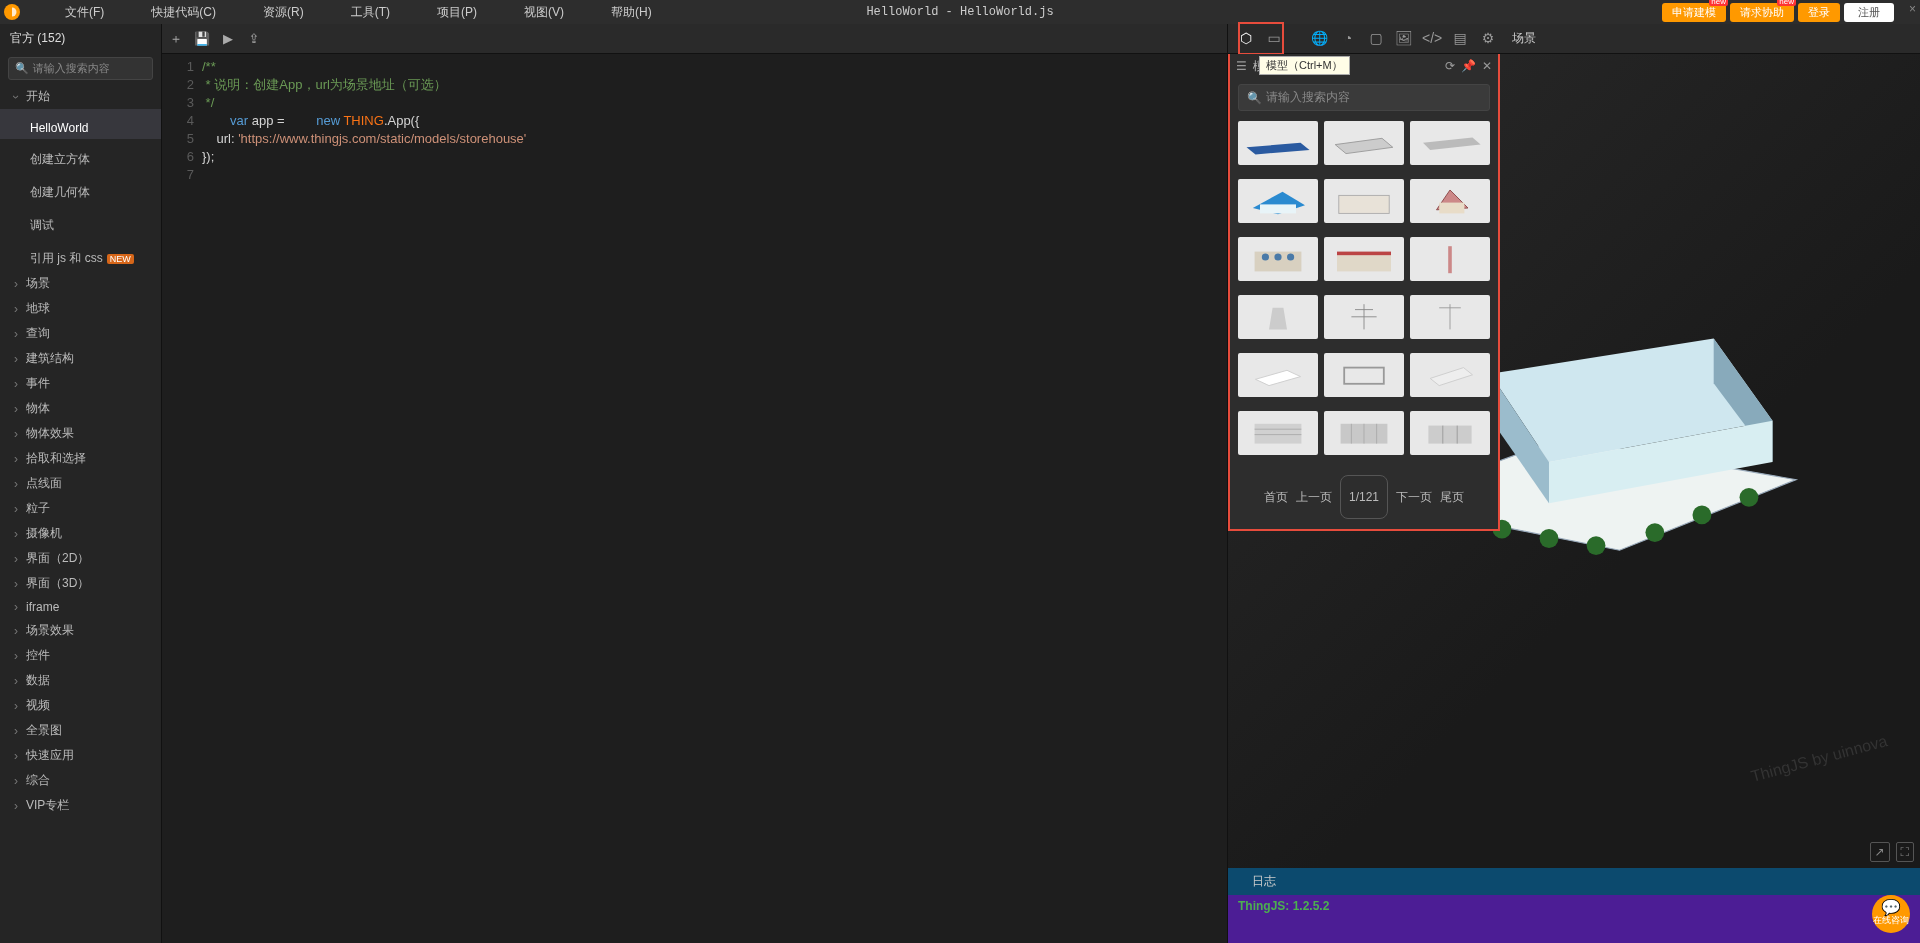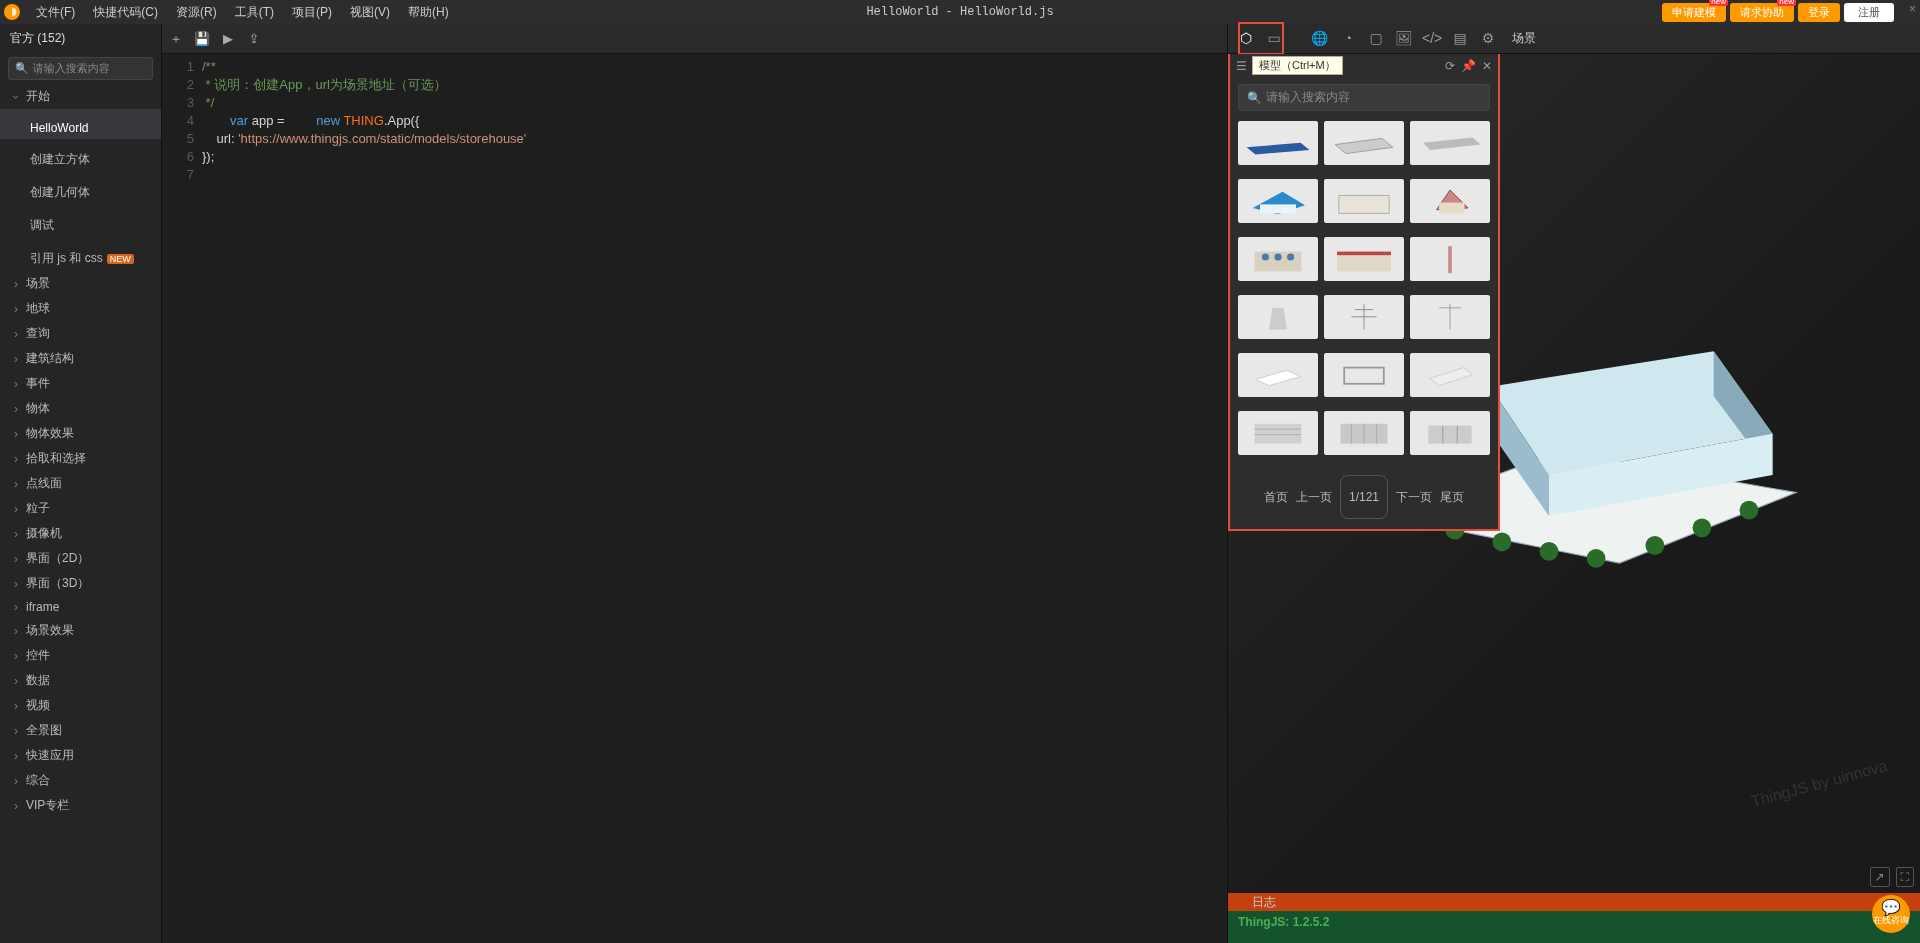--- a/index.html
+++ b/index.html
@@ -1,20 +1,20 @@
 <!DOCTYPE html>
 <html><head>
 <meta charset="utf-8">
 <style>
 *{box-sizing:border-box;margin:0;padding:0;font-family:"Microsoft YaHei",Arial,sans-serif;}
 html,body{width:100%;height:100%;overflow:hidden;background:#1e1e1e;color:#ccc;font-size:12px;}
 .app{display:flex;flex-direction:column;height:100vh;}
 .menubar{display:flex;align-items:center;background:#2d2d2d;height:24px;padding:0 4px;gap:2px;position:relative;}
 .logo{width:16px;height:16px;border-radius:50%;background:#f90;display:flex;align-items:center;justify-content:center;margin-right:6px;}
-.menu-item{padding:2px 8px;color:#ccc;cursor:pointer;}
+.menu-item{padding:2px 8px;color:#ccc;cursor:pointer;margin-left:29px;}
 .title-center{position:absolute;left:50%;transform:translateX(-50%);color:#ccc;font-size:12px;font-family:Liberation Mono, monospace;}
 .topright-btns{position:absolute;right:26px;display:flex;gap:4px;align-items:center;}
 .btn-orange{background:#f90;color:#fff;padding:2px 10px;border-radius:3px;font-size:11px;cursor:pointer;position:relative;}
 .btn-white{background:#fff;color:#555;padding:2px 14px;border-radius:3px;font-size:11px;cursor:pointer;}
 .badge-new{position:absolute;top:-6px;right:-2px;font-size:8px;background:#f33;color:#fff;padding:0 2px;border-radius:2px;}
 .win-close{position:absolute;right:4px;top:2px;color:#888;font-size:12px;cursor:pointer;}
 
 .body{display:flex;flex:1;min-height:0;}
 .sidebar{width:162px;background:#252525;display:flex;flex-direction:column;border-right:1px solid #111;}
 .sb-top{padding:6px 10px;color:#ddd;font-size:12px;display:flex;justify-content:space-between;}
@@ -49,28 +49,28 @@
 .scene-label{color:#ccc;margin-left:6px;}
 .canvas{flex:1;background:linear-gradient(135deg,#2a2a2a 0%,#1a1a1a 60%);position:relative;overflow:hidden;display:flex;align-items:center;justify-content:center;}
 .building{width:68%;height:55%;position:relative;transform:translate(10px,-40px);}
 .building svg{width:100%;height:100%;}
 .watermark{position:absolute;font-size:22px;color:#333;transform:rotate(-15deg);}
 .wm1{top:60px;left:40px;}
 .wm2{top:360px;left:60px;}
 .wm3{bottom:100px;right:30px;font-size:16px;}
 .canvas-corner{position:absolute;right:6px;bottom:6px;display:flex;gap:6px;color:#888;}
 .canvas-corner span{border:1px solid #555;padding:2px 4px;border-radius:2px;cursor:pointer;}
-.log-header{background:#c2410c;height:18px;display:flex;align-items:center;padding-left:24px;color:#ccc;}
-.log-body{background:#14532d;padding:4px 10px;color:#4caf50;font-size:12px;font-weight:bold;height:32px;}
+.log-header{background:#0c4a6e;height:27px;display:flex;align-items:center;padding-left:24px;color:#ccc;}
+.log-body{background:#4c1d95;padding:4px 10px;color:#4caf50;font-size:12px;font-weight:bold;height:48px;}
 
 .panel{position:absolute;left:0;top:-2px;width:272px;height:479px;background:#2d2d2d;border:2px solid #e74c3c;display:flex;flex-direction:column;z-index:10;}
 .panel-head{display:flex;align-items:center;height:24px;background:#2d2d2d;padding:0 6px;gap:6px;color:#bbb;}
 .panel-head .spacer{flex:1;}
 .panel-head .hic{cursor:pointer;font-size:12px;color:#999;}
-.tooltip{position:absolute;left:22px;top:2px;background:#fffde7;color:#333;border:1px solid #aaa;padding:1px 6px;font-size:11px;}
+.tooltip{position:absolute;left:29px;top:2px;background:#fffde7;color:#333;border:1px solid #aaa;padding:1px 6px;font-size:11px;}
 .panel-search{margin:6px 8px;background:#3a3a3a;border:1px solid #444;border-radius:3px;padding:4px 8px;color:#888;font-size:12px;display:flex;align-items:center;gap:4px;}
 .grid{flex:1;padding:4px 8px;display:grid;grid-template-columns:repeat(3,1fr);gap:6px;overflow:auto;}
 .thumb{background:#e8e8e8;border-radius:2px;height:44px;display:flex;align-items:center;justify-content:center;overflow:hidden;}
 .thumb svg{width:90%;height:90%;}
 .pager{display:flex;align-items:center;justify-content:center;gap:8px;padding:8px 0 10px 0;color:#bbb;font-size:12px;}
 .pager span{cursor:pointer;}
 .pager .pagenum{border:1px solid #555;padding:14px 8px;border-radius:8px;}
 
 .fab{position:absolute;right:10px;bottom:10px;width:38px;height:38px;border-radius:50%;background:#f90;color:#fff;display:flex;align-items:center;justify-content:center;font-size:11px;flex-direction:column;cursor:pointer;z-index:20;}
 .fab .bubble{font-size:16px;line-height:12px;}

